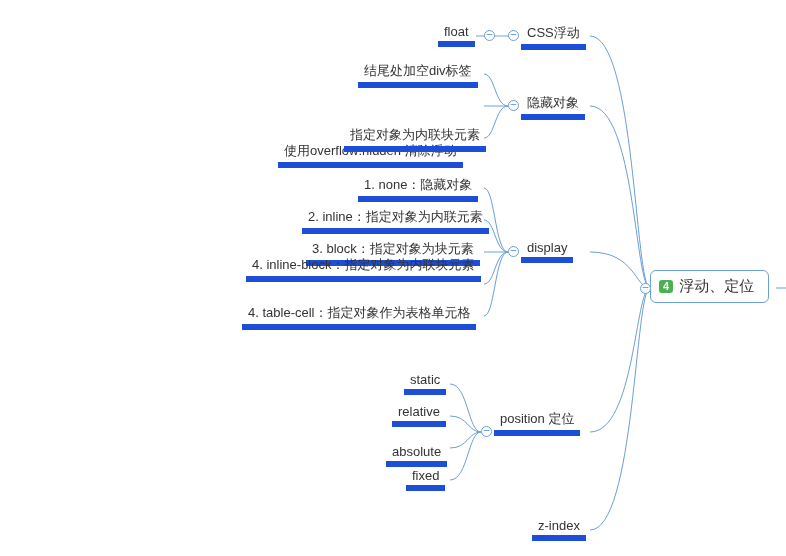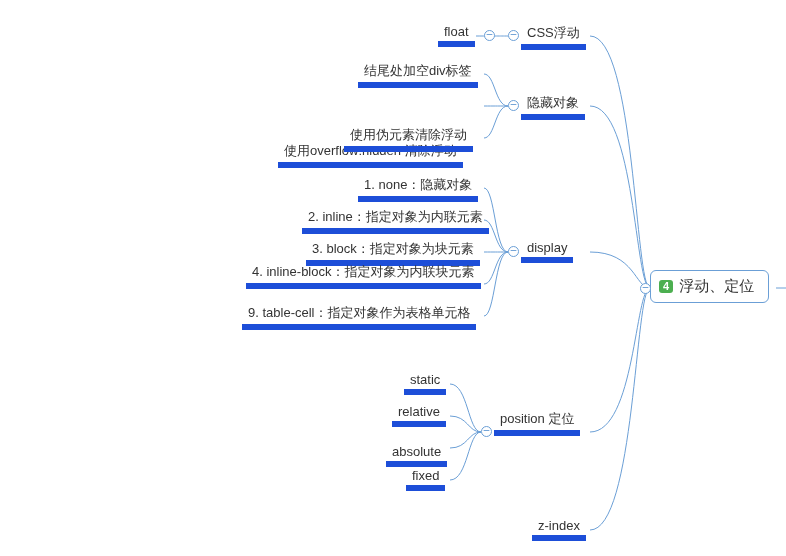--- a/index.html
+++ b/index.html
@@ -102,29 +102,29 @@
 
 <div class="node branch" style="left:521px;top:22px;text-align:right;">CSS浮动</div>
 <div class="toggle" style="left:508px;top:30px;">−</div>
 <div class="toggle" style="left:484px;top:30px;">−</div>
 <div class="node leaf" style="left:438px;top:22px;">float</div>
 
 <div class="node branch" style="left:521px;top:92px;">隐藏对象</div>
 <div class="toggle" style="left:508px;top:100px;">−</div>
 <div class="node leaf" style="left:358px;top:60px;">结尾处加空div标签</div>
 <div class="node leaf" style="left:278px;top:92px;margin-top:48px;">使用overflow:hidden 清除浮动</div>
-<div class="node leaf" style="left:344px;top:124px;">使用伪元素清除浮动</div>
+<div class="node leaf" style="left:344px;top:124px;">指定对象为内联块元素</div>
 
 <div class="node branch" style="left:521px;top:238px;">display</div>
 <div class="toggle" style="left:508px;top:246px;">−</div>
 <div class="node leaf" style="left:358px;top:174px;">1. none：隐藏对象</div>
 <div class="node leaf" style="left:302px;top:206px;">2. inline：指定对象为内联元素</div>
 <div class="node leaf" style="left:306px;top:238px;">3. block：指定对象为块元素</div>
-<div class="node leaf" style="left:246px;top:261px;">4. inline-block：指定对象为内联块元素</div>
-<div class="node leaf" style="left:242px;top:302px;">9. table-cell：指定对象作为表格单元格</div>
+<div class="node leaf" style="left:246px;top:254px;">4. inline-block：指定对象为内联块元素</div>
+<div class="node leaf" style="left:242px;top:302px;">4. table-cell：指定对象作为表格单元格</div>
 
 <div class="node branch" style="left:494px;top:408px;">position 定位</div>
 <div class="toggle" style="left:481px;top:426px;">−</div>
 <div class="node leaf" style="left:404px;top:370px;">static</div>
 <div class="node leaf" style="left:392px;top:402px;">relative</div>
 <div class="node leaf" style="left:386px;top:442px;">absolute</div>
 <div class="node leaf" style="left:406px;top:466px;">fixed</div>
 
 <div class="node branch" style="left:532px;top:516px;">z-index</div>
 

